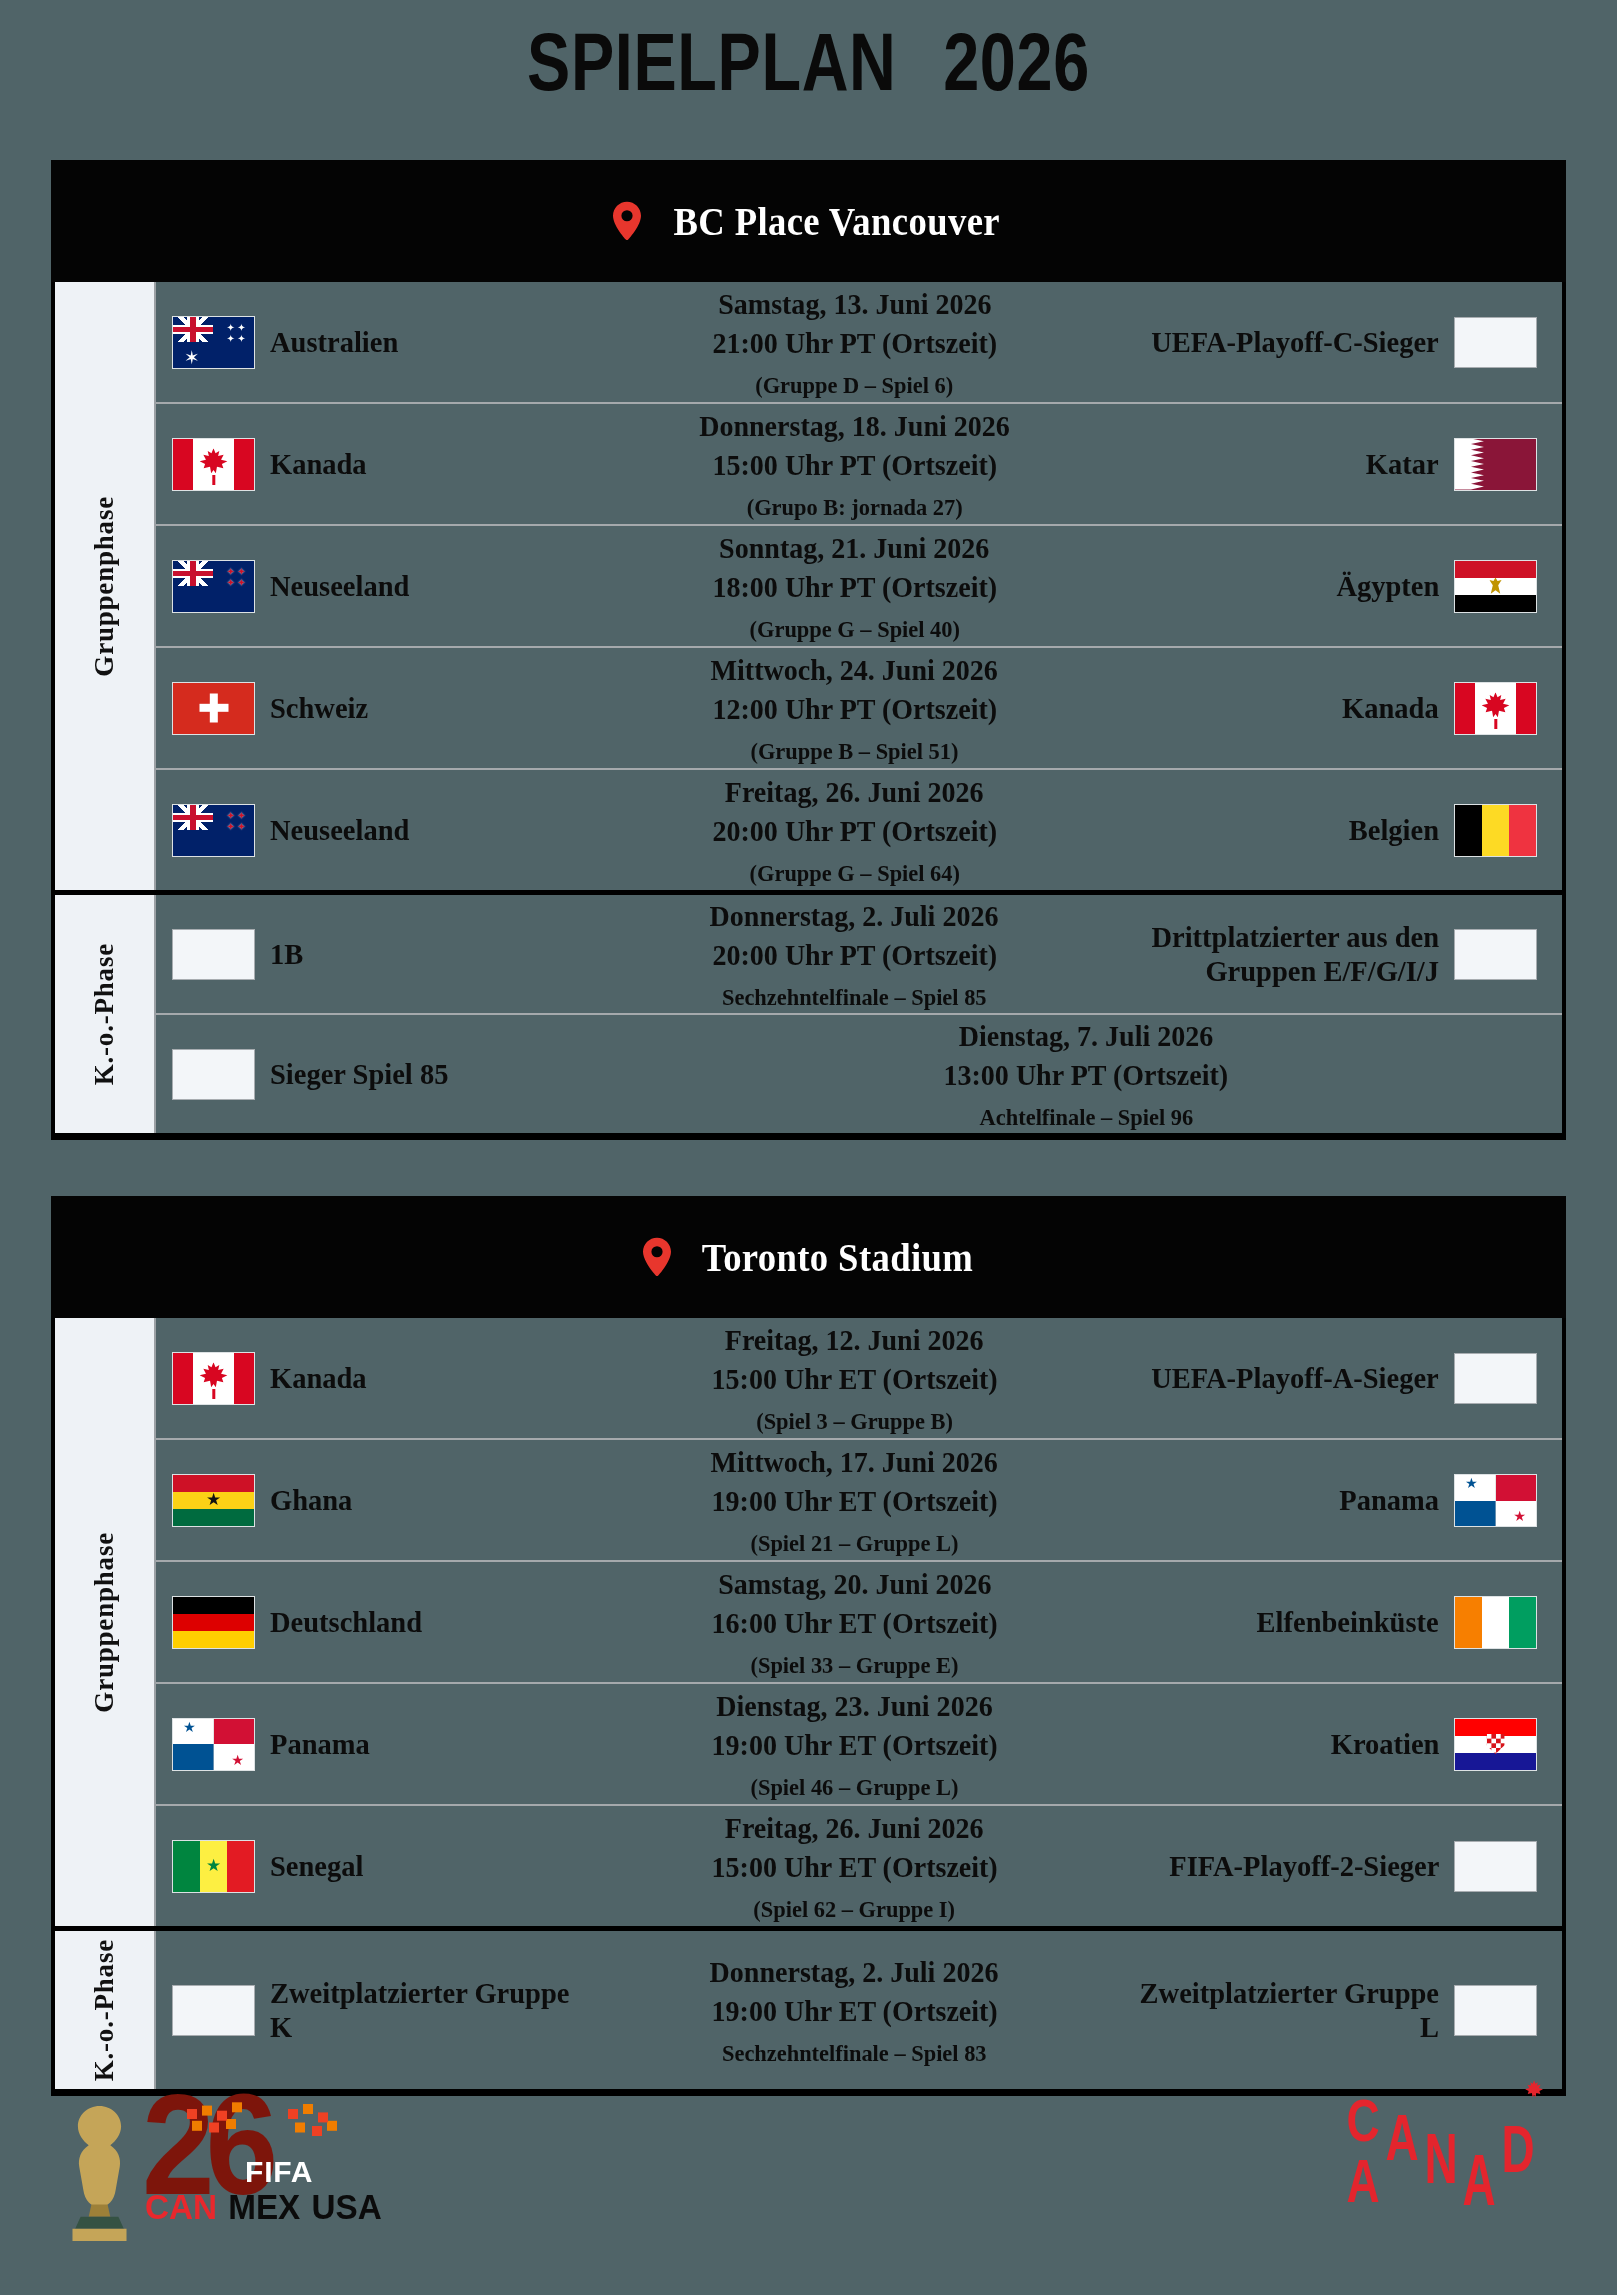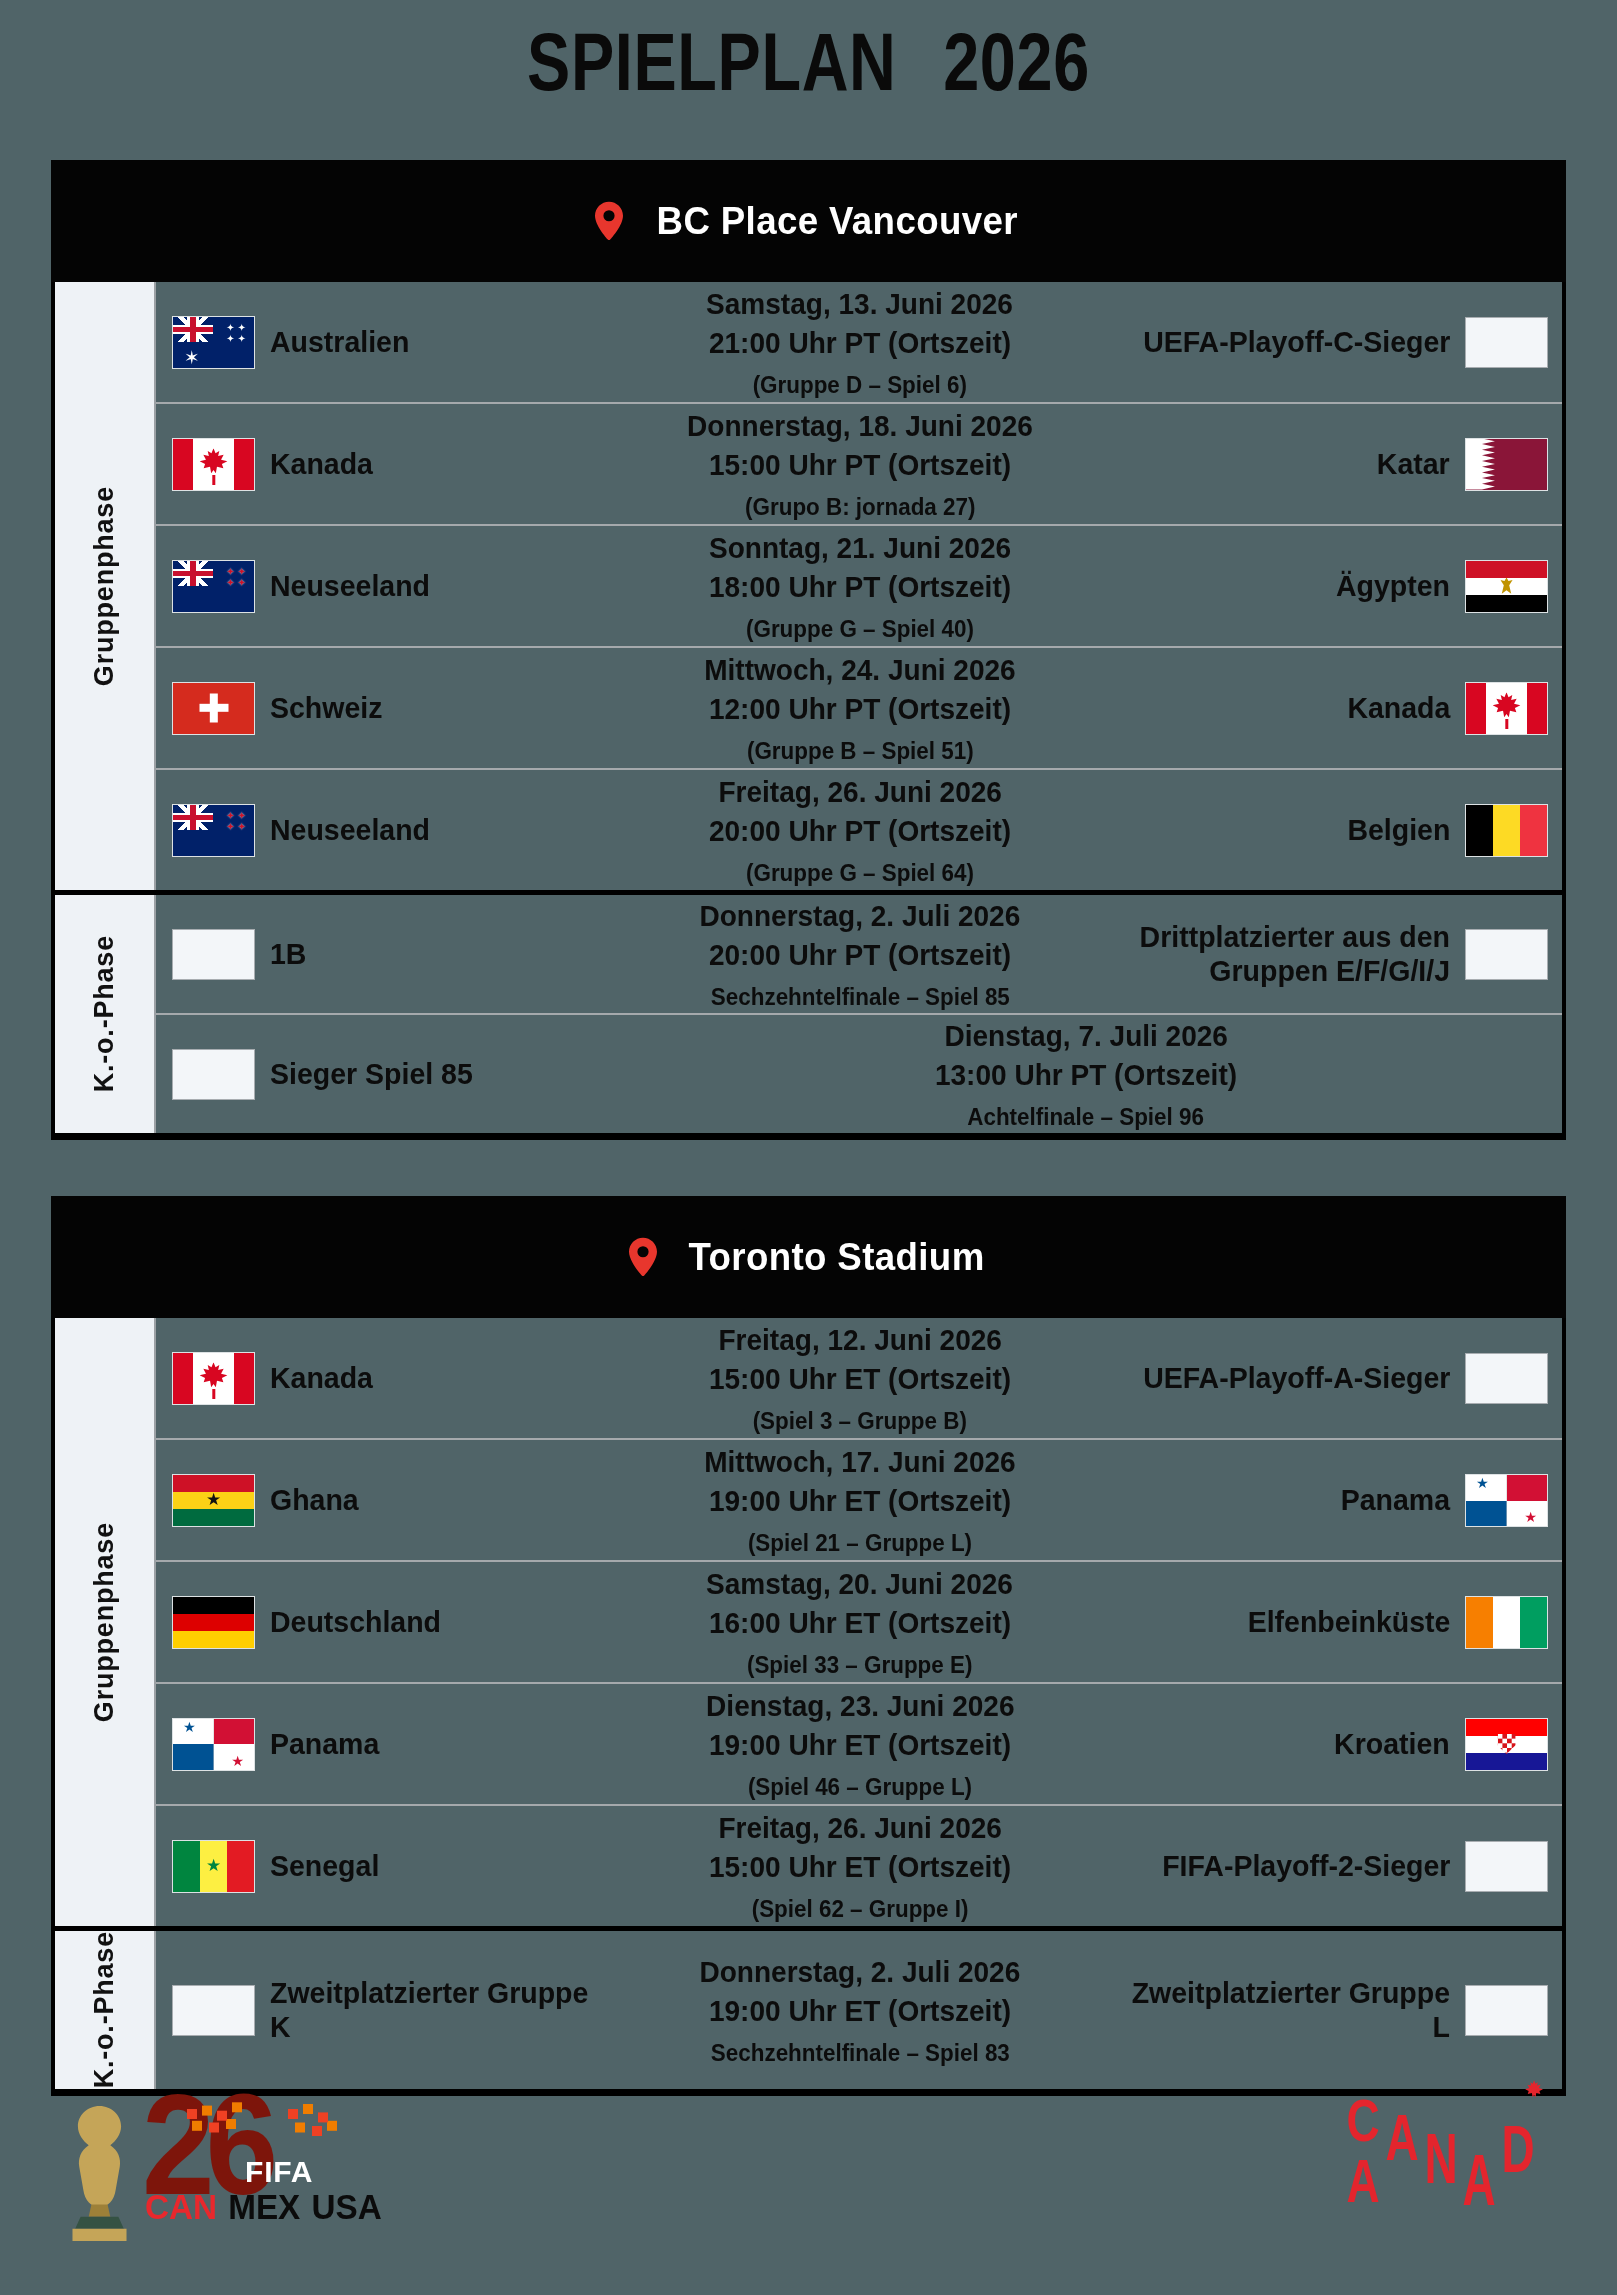--- a/index.html
+++ b/index.html
@@ -7,21 +7,21 @@
   .page{width:1617px;height:2295px;background:#506468;position:relative;overflow:hidden;}
 
   
   .page-title{
     text-align:center;padding-top:22px;height:103px;
     font-size:81px;font-weight:900;color:#0a0a0a;letter-spacing:0.8px;word-spacing:35px;
     transform:scaleX(0.80);transform-origin:center top;line-height:1.0;
   }
 
   
-  .venue{margin:0 51px;}
+  .venue{margin:0 51px;font-family:Liberation Serif, serif;}
   .venue.first{margin-top:35px;}
   .venue.second{margin-top:56px;border-radius:9px;}
   .venue-header{
     height:122px;background:#040404;color:#fff;
     display:flex;align-items:center;justify-content:center;gap:15px;
   }
   .venue-header .vh-name{font-size:39px;font-weight:800;letter-spacing:0.4px;transform:scaleX(.94);}
   .pin-icon{flex:none;display:block;}
 
   .table-body{border-left:4.2px solid #000;border-right:4.2px solid #000;border-bottom:7.6px solid #000;}
@@ -38,21 +38,21 @@
   .rows{flex:1;display:flex;flex-direction:column;}
   .row{display:flex;align-items:center;}
   .rows .row + .row{border-top:2.5px solid #a5a9ac;}
   .section.group .row{height:120px;}
   #table1 .section.ko .row{height:118px;}
   #table2 .section.ko .row{height:158px;}
 
   .cell{display:flex;align-items:center;}
   .cell.left{flex:0 0 438px;gap:15px;padding-left:16px;}
   .cell.center{flex:1;flex-direction:column;justify-content:center;text-align:right;}
-  .cell.right{flex:0 0 438px;justify-content:flex-end;gap:15px;padding-right:14px;}
+  .cell.right{flex:0 0 438px;justify-content:flex-end;gap:15px;padding-right:25px;}
 
   .team{font-size:30px;font-weight:800;color:#0c0c0c;transform:scaleX(.95);transform-origin:left center;}
   .cell.right .team{text-align:right;transform-origin:right center;}
   .date-line,.time-line{font-size:29.5px;font-weight:800;color:#0c0c0c;line-height:1.32;transform:scaleX(.95);}
   .detail-line{font-size:23.6px;font-weight:800;color:#0c0c0c;margin-top:8.4px;transform:scaleX(.95);}
 
   
   .pbox{flex:none;width:81px;height:49px;background:#f3f6f9;border:1.7px solid #a8adb1;}
 
   

